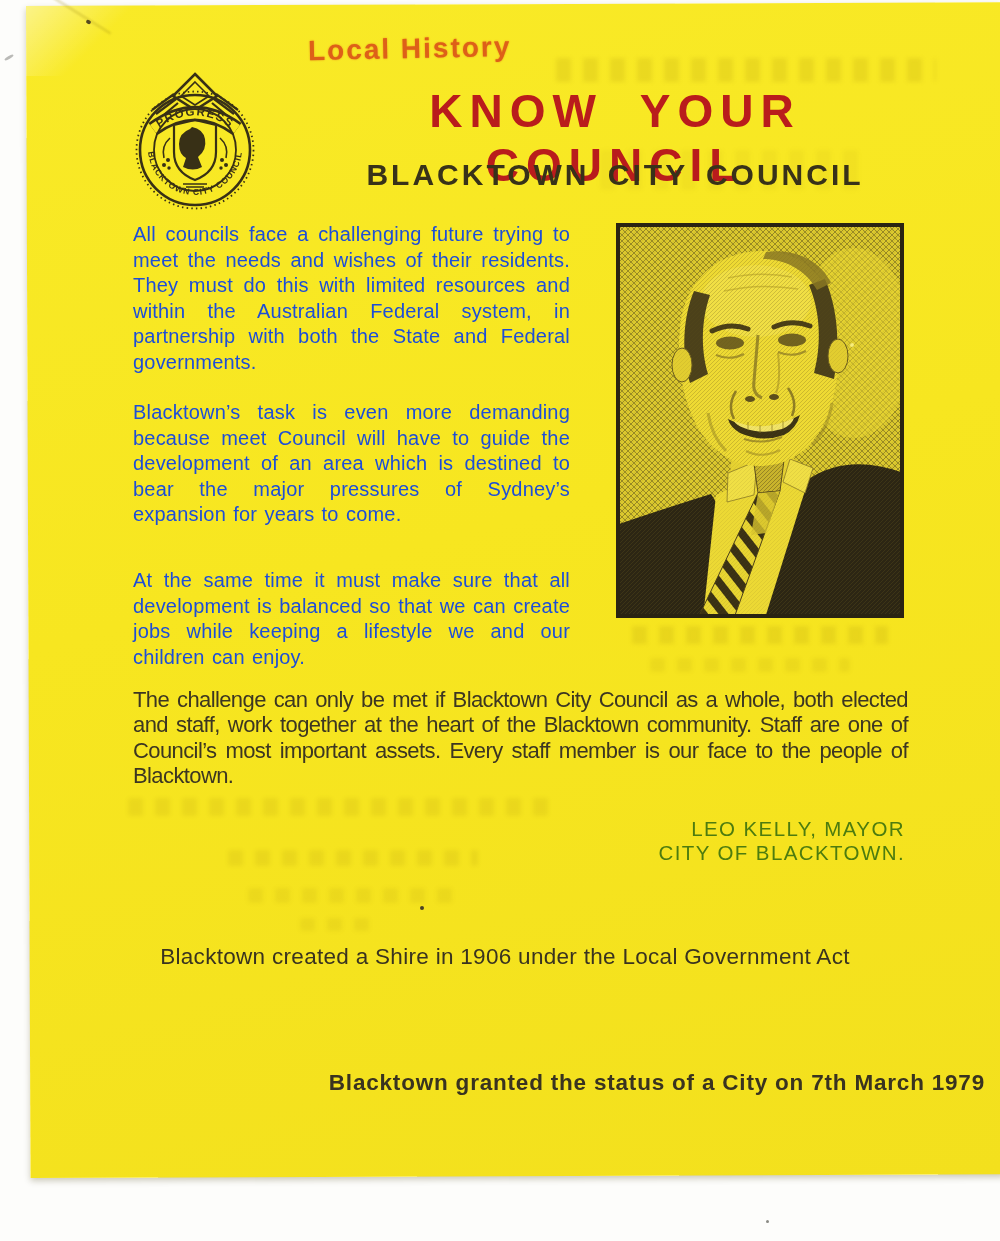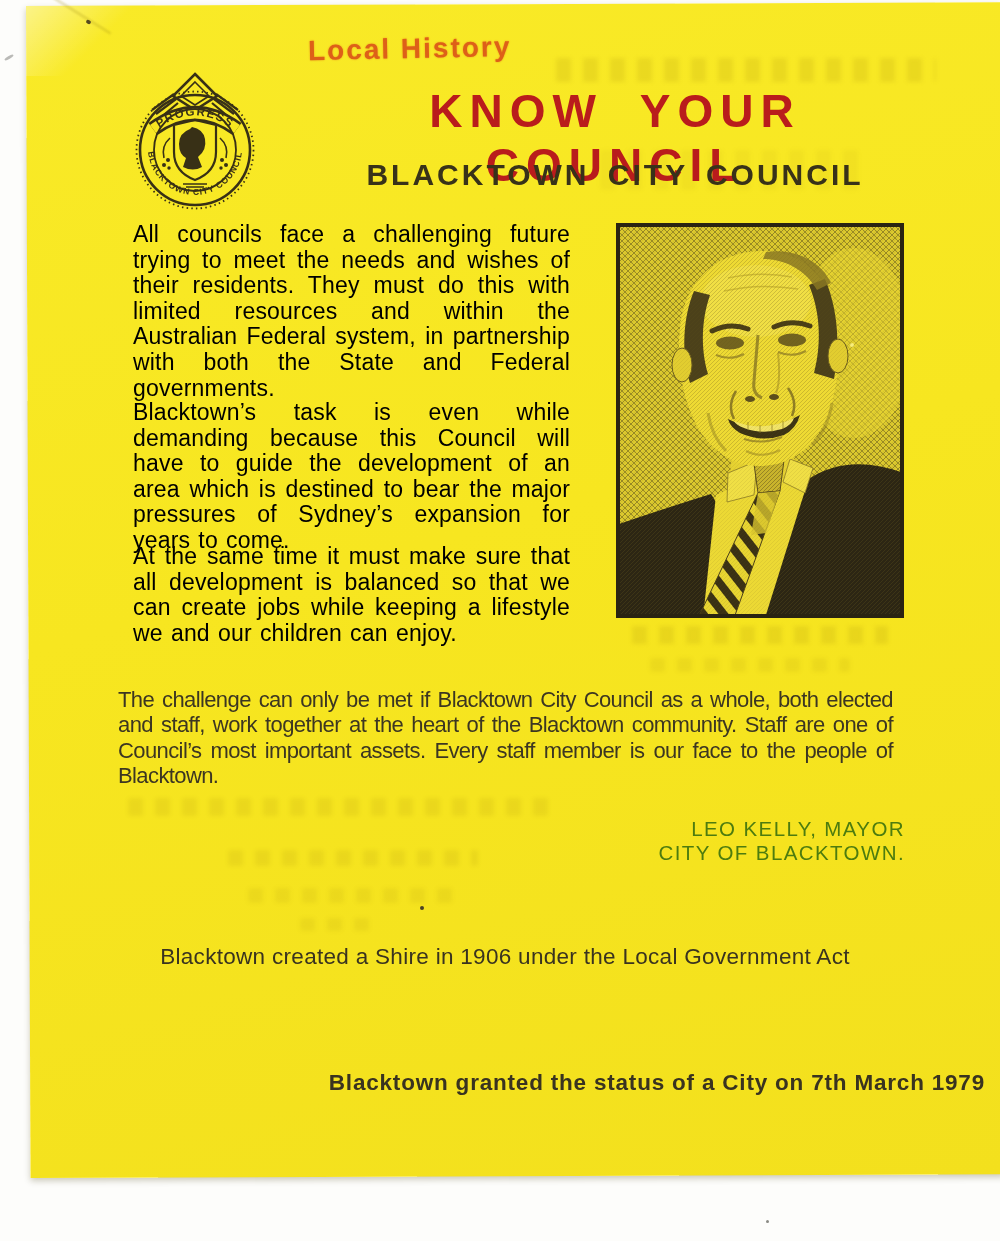--- a/index.html
+++ b/index.html
@@ -17,26 +17,26 @@
   
   .stamp{position:absolute;left:308px;top:33px;color:#dc5618;font-size:28px;font-weight:bold;
          letter-spacing:2px;transform:rotate(-1.2deg);opacity:.93;
          text-shadow:0 0 2px rgba(220,88,24,.6);}
   
   .title{position:absolute;left:285px;top:84px;width:660px;margin:0;text-align:center;
          font-size:46px;font-weight:bold;color:#b91c1c;letter-spacing:7px;word-spacing:18px;}
   .subtitle{position:absolute;left:285px;top:158px;width:660px;margin:0;text-align:center;
          font-size:30px;font-weight:bold;color:#383219;letter-spacing:3px;word-spacing:7px;}
   
-  .para{position:absolute;margin:0;color:#000000;font-size:23px;line-height:25.6px;
+  .para{position:absolute;margin:0;color:#1d4ed8;font-size:20px;line-height:25.6px;
         text-align:justify;letter-spacing:.2px;word-spacing:1.5px;}
   .p1{left:133px;top:222px;width:437px;}
   .p2{left:133px;top:400px;width:437px;}
-  .p3{left:133px;top:544px;width:437px;}
-  .p4{left:118px;top:687px;width:775px;font-size:22px;letter-spacing:-.6px;word-spacing:.5px;
+  .p3{left:133px;top:568px;width:437px;}
+  .p4{left:133px;top:687px;width:775px;font-size:22px;letter-spacing:-.6px;word-spacing:.5px;
       line-height:25.3px;color:#3c3622;}
   .sig{position:absolute;left:505px;top:817px;width:400px;text-align:right;color:#4d7c0f;
        font-size:20.5px;line-height:23.5px;letter-spacing:1.4px;}
   
   .facts{position:absolute;left:25px;top:943px;width:960px;text-align:center;
          font-size:22.5px;font-weight:normal;color:#393320;line-height:27.5px;letter-spacing:.3px;}
   .footer-fact{position:absolute;left:25px;top:1070px;width:960px;text-align:right;
          font-size:22.5px;font-weight:bold;color:#393320;letter-spacing:.8px;}
   
   .crest{position:absolute;left:120px;top:68px;width:150px;height:150px;}
@@ -110,21 +110,21 @@
     </text>
     <text font-family="Liberation Sans, sans-serif" font-size="8.6" font-weight="bold" fill="#383016" letter-spacing="0.9">
       <textPath href="#ringTextPath" startOffset="50%" text-anchor="middle">· BLACKTOWN CITY COUNCIL ·</textPath>
     </text>
   </svg>
 
   <h1 class="title">KNOW YOUR COUNCIL</h1>
   <h2 class="subtitle">BLACKTOWN CITY COUNCIL</h2>
 
   <p class="para p1">All councils face a challenging future trying to meet the needs and wishes of their residents. They must do this with limited resources and within the Australian Federal system, in partnership with both the State and Federal governments.</p>
-  <p class="para p2">Blacktown’s task is even while demanding because this Council will have to guide the development of an area which is destined to bear the major pressures of Sydney’s expansion for years to come.</p>
+  <p class="para p2">Blacktown’s task is even more demanding because meet Council will have to guide the development of an area which is destined to bear the major pressures of Sydney’s expansion for years to come.</p>
   <p class="para p3">At the same time it must make sure that all development is balanced so that we can create jobs while keeping a lifestyle we and our children can enjoy.</p>
   <p class="para p4">The challenge can only be met if Blacktown City Council as a whole, both elected and staff, work together at the heart of the Blacktown community. Staff are one of Council’s most important assets. Every staff member is our face to the people of Blacktown.</p>
 
   <svg class="photo" viewBox="0 0 288 395">
     <defs>
       <pattern id="xh" width="6" height="6" patternUnits="userSpaceOnUse">
         <path d="M0,0 L6,6 M6,0 L0,6" stroke="#4a4018" stroke-width="0.9"></path>
       </pattern>
       <pattern id="dh" width="4" height="4" patternUnits="userSpaceOnUse">
         <path d="M0,4 L4,0" stroke="#6b5c1e" stroke-width="0.8"></path>

